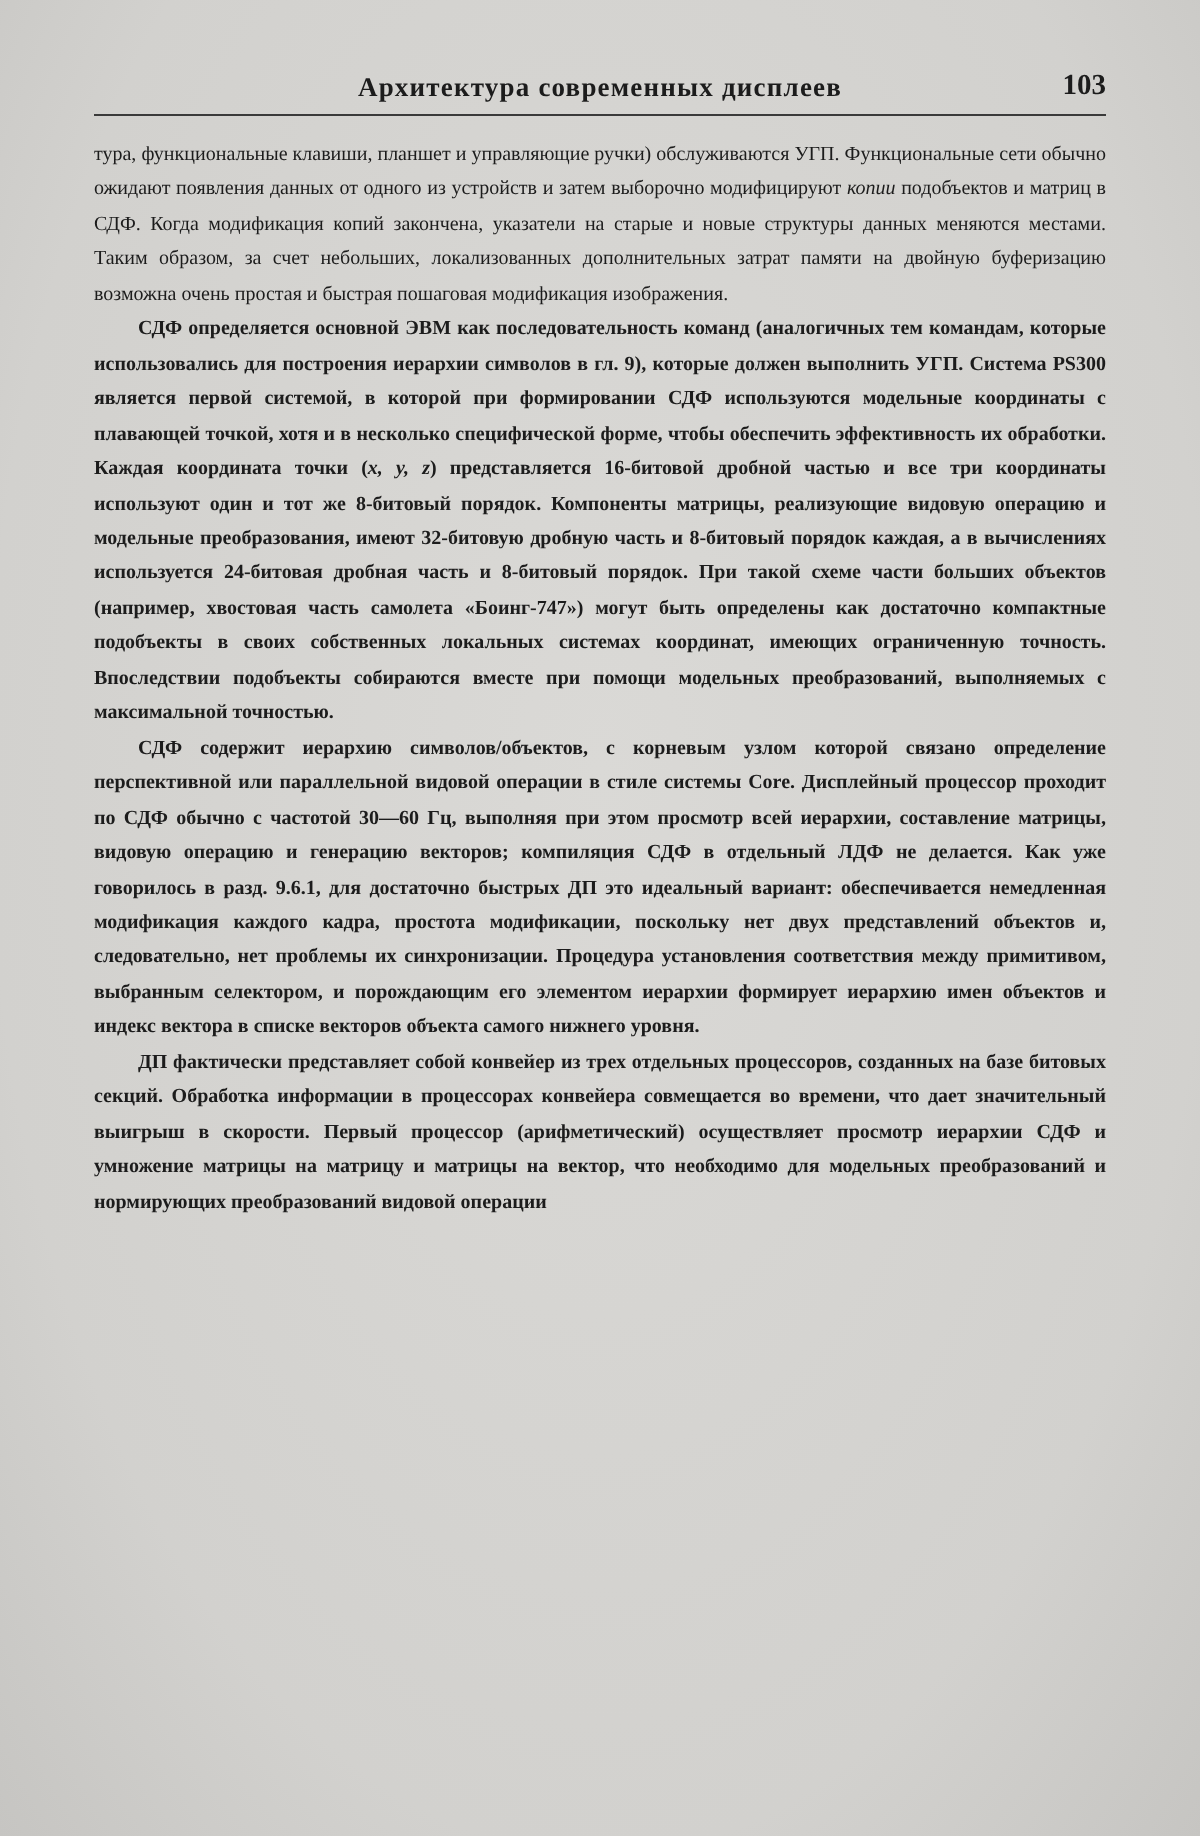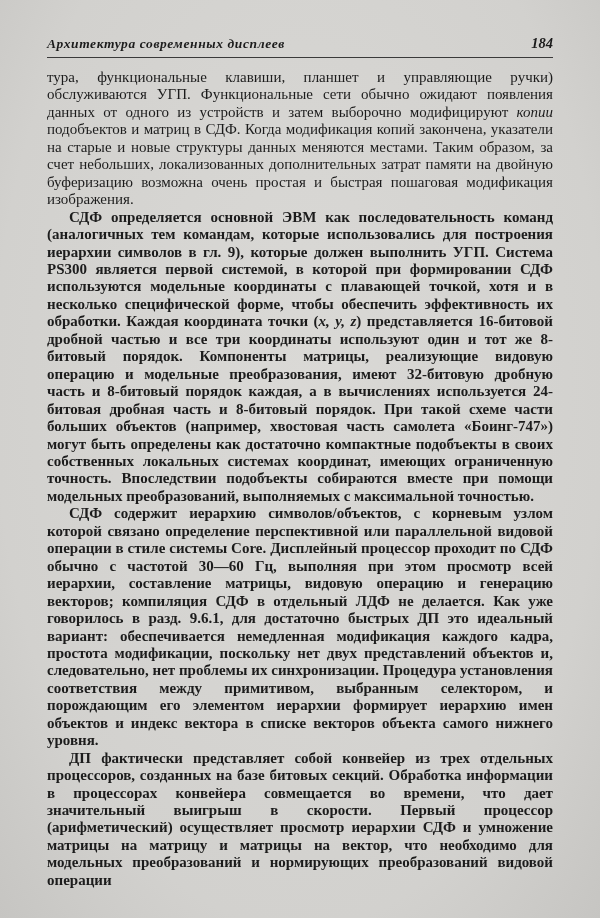--- a/index.html
+++ b/index.html
@@ -11,53 +11,53 @@
   .page {
     box-sizing: border-box;
     width: 600px; height: 918px;
     padding: 36px 47px 20px 47px;
     overflow: hidden;
     color: var(--ink, #1c1c1c);
     background: radial-gradient(ellipse at 50% 42%, var(--paper, #dad9d6) 0%, #d2d1ce 72%, #c6c5c2 100%);
   }
   .running-header {
     position: relative;
+    text-align: center;
     font-weight: bold;
     font-size: 13.5px;
     letter-spacing: 0.6px;
     padding-bottom: 5px;
     border-bottom: 1.5px solid #3a3a3a;
     white-space: nowrap;
-    font-style: italic;
   }
   .page-number {
     position: absolute;
     right: 0; top: -1px;
     font-size: 14.5px;
     letter-spacing: 0;
     font-weight: bold;
   }
   .page-body {
     margin-top: 11px;
-    font-size: 15px;
+    font-size: 10px;
     line-height: 17.45px;
     text-align: justify;
     hyphens: auto;
   }
   p.para { margin: 0; }
   p.para.indent { text-indent: 22px; font-weight: bold; }
   i { font-style: italic; }
 </style>
 </head>
 <body>
 
 <div class="page" style="--paper: #dad9d6; --ink: #1c1c1c;">
   <div class="running-header">
     <span class="header-title">Архитектура современных дисплеев</span>
-    <span class="page-number">184</span>
+    <span class="page-number">103</span>
   </div>
   <div class="page-body">
       <p class="para"><span>тура, функциональные клавиши, планшет и управляющие ручки) обслуживаются УГП. Функциональные сети обычно ожидают появления данных от одного из устройств и затем выборочно модифицируют </span><i>копии</i><span> подобъектов и матриц в СДФ. Когда модификация копий закончена, указатели на старые и новые структуры данных меняются местами. Таким образом, за счет небольших, локализованных дополнительных затрат памяти на двойную буферизацию возможна очень простая и быстрая пошаговая модификация изображения.</span></p>
       <p class="para indent"><span>СДФ определяется основной ЭВМ как последовательность команд (аналогичных тем командам, которые использовались для построения иерархии символов в гл. 9), которые должен выполнить УГП. Система PS300 является первой системой, в которой при формировании СДФ используются модельные координаты с плавающей точкой, хотя и в несколько специфической форме, чтобы обеспечить эффективность их обработки. Каждая координата точки (</span><i>x, y, z</i><span>) представляется 16-битовой дробной частью и все три координаты используют один и тот же 8-битовый порядок. Компоненты матрицы, реализующие видовую операцию и модельные преобразования, имеют 32-битовую дробную часть и 8-битовый порядок каждая, а в вычислениях используется 24-битовая дробная часть и 8-битовый порядок. При такой схеме части больших объектов (например, хвостовая часть самолета «Боинг-747») могут быть определены как достаточно компактные подобъекты в своих собственных локальных системах координат, имеющих ограниченную точность. Впоследствии подобъекты собираются вместе при помощи модельных преобразований, выполняемых с максимальной точностью.</span></p>
       <p class="para indent"><span>СДФ содержит иерархию символов/объектов, с корневым узлом которой связано определение перспективной или параллельной видовой операции в стиле системы Core. Дисплейный процессор проходит по СДФ обычно с частотой 30—60 Гц, выполняя при этом просмотр всей иерархии, составление матрицы, видовую операцию и генерацию векторов; компиляция СДФ в отдельный ЛДФ не делается. Как уже говорилось в разд. 9.6.1, для достаточно быстрых ДП это идеальный вариант: обеспечивается немедленная модификация каждого кадра, простота модификации, поскольку нет двух представлений объектов и, следовательно, нет проблемы их синхронизации. Процедура установления соответствия между примитивом, выбранным селектором, и порождающим его элементом иерархии формирует иерархию имен объектов и индекс вектора в списке векторов объекта самого нижнего уровня.</span></p>
       <p class="para indent"><span>ДП фактически представляет собой конвейер из трех отдельных процессоров, созданных на базе битовых секций. Обработка информации в процессорах конвейера совмещается во времени, что дает значительный выигрыш в скорости. Первый процессор (арифметический) осуществляет просмотр иерархии СДФ и умножение матрицы на матрицу и матрицы на вектор, что необходимо для модельных преобразований и нормирующих преобразований видовой операции</span></p>
     </div>
 </div>
 
 </body></html>

